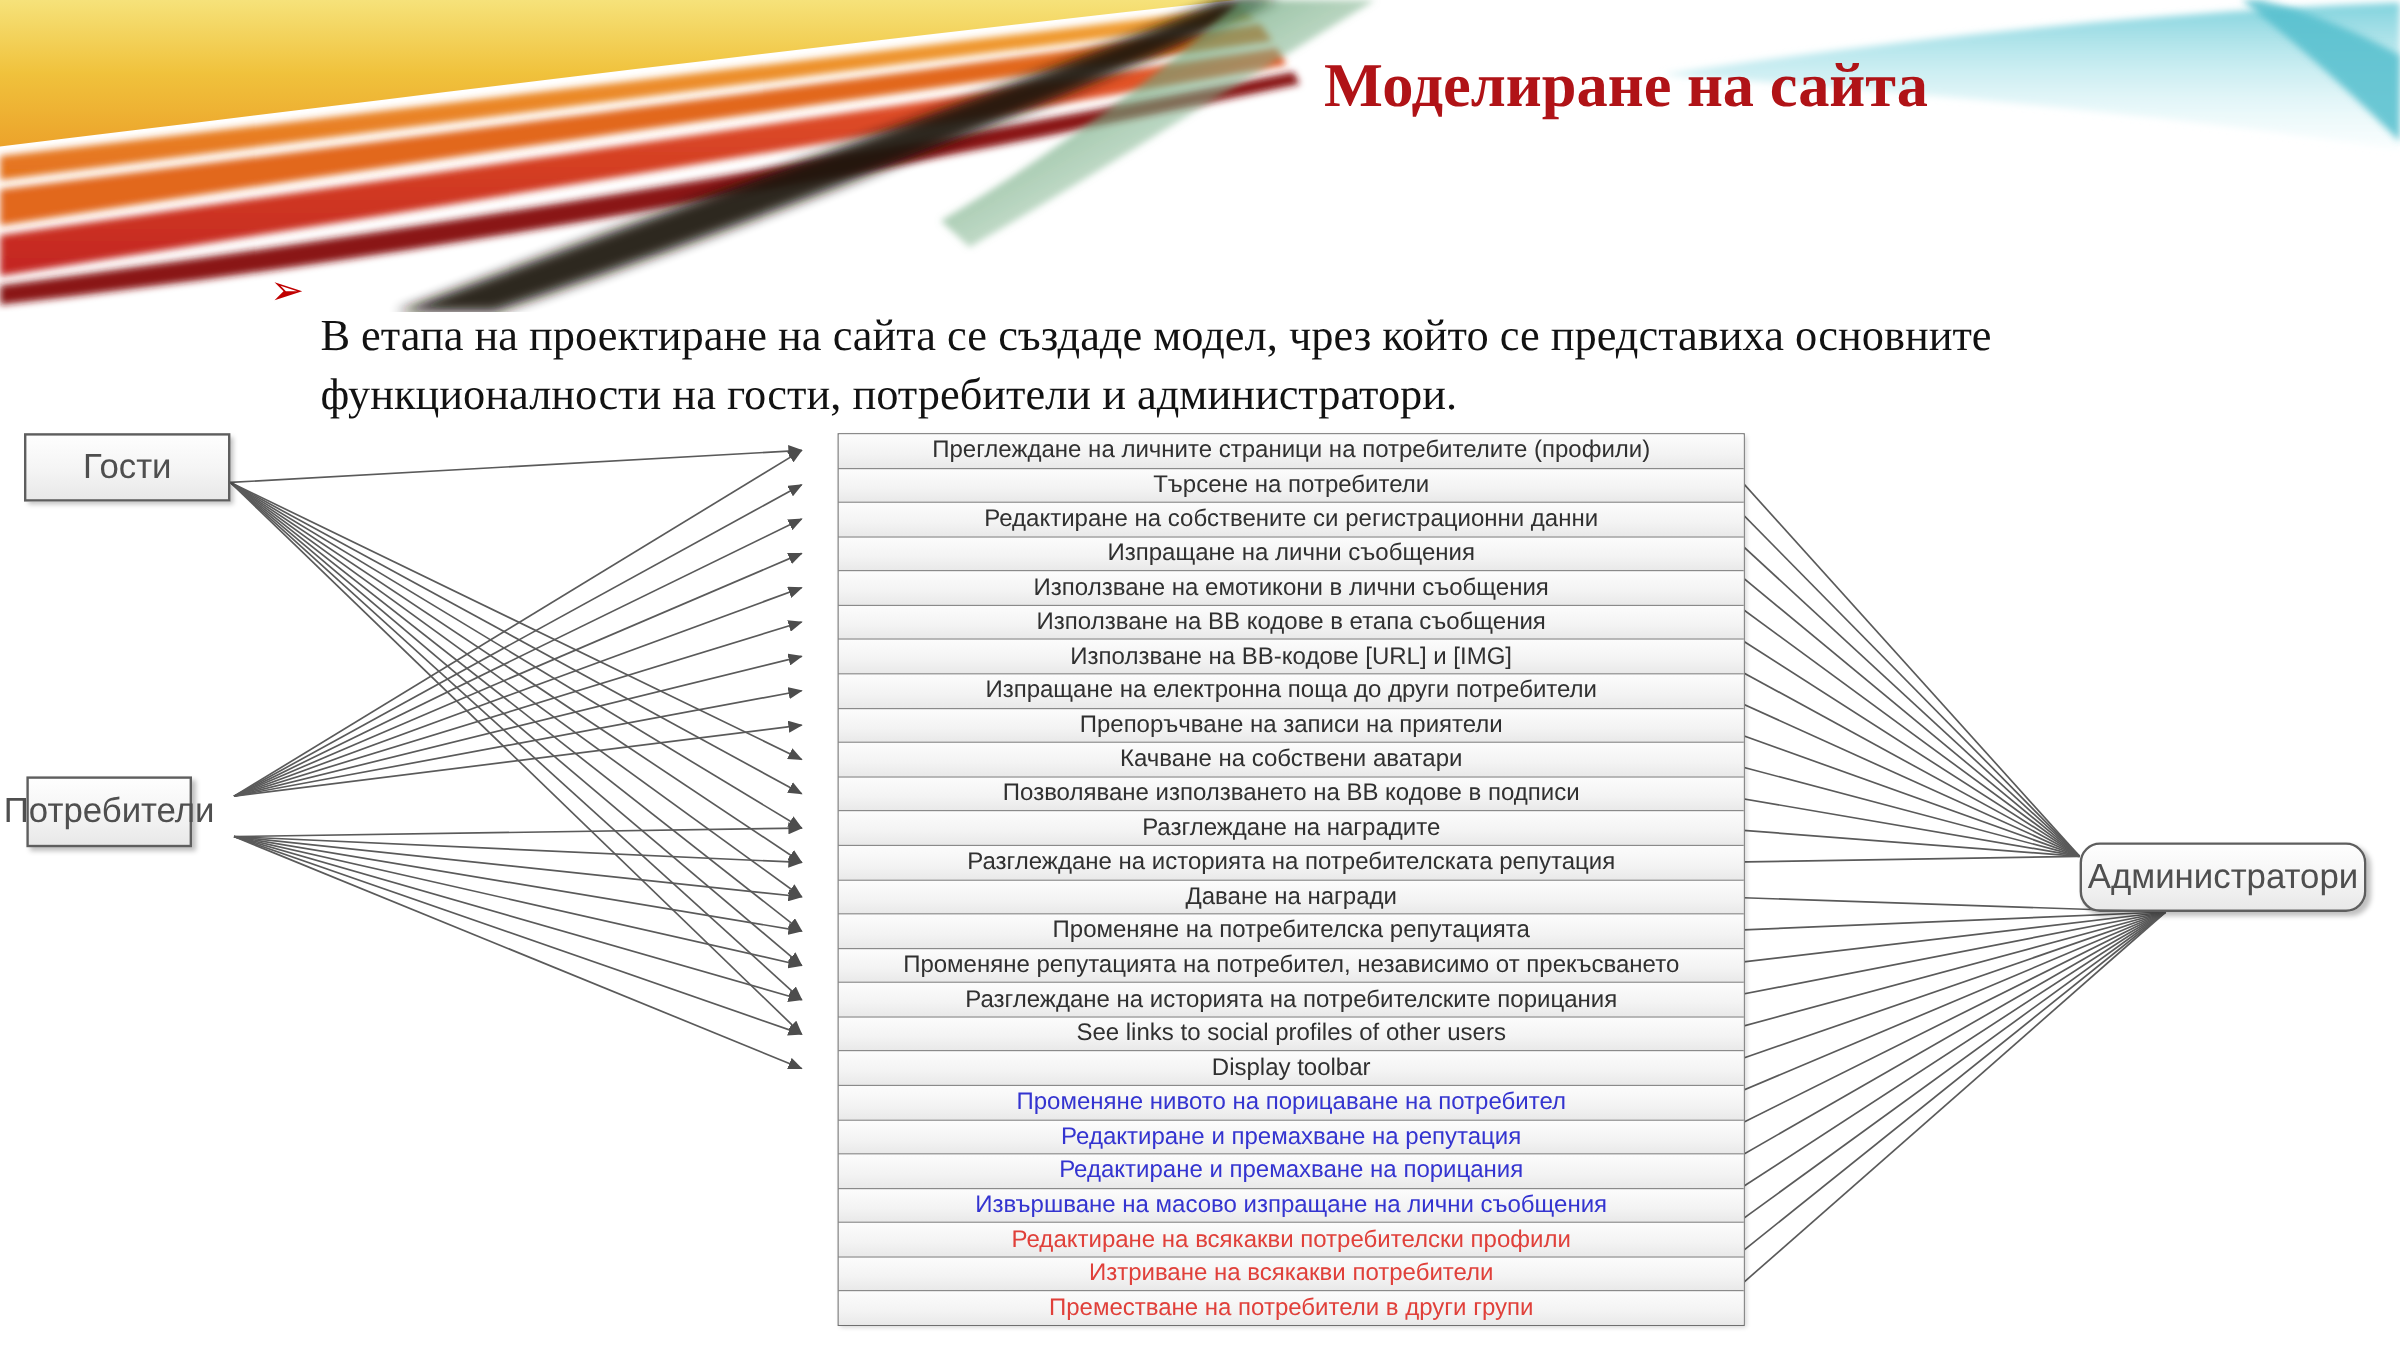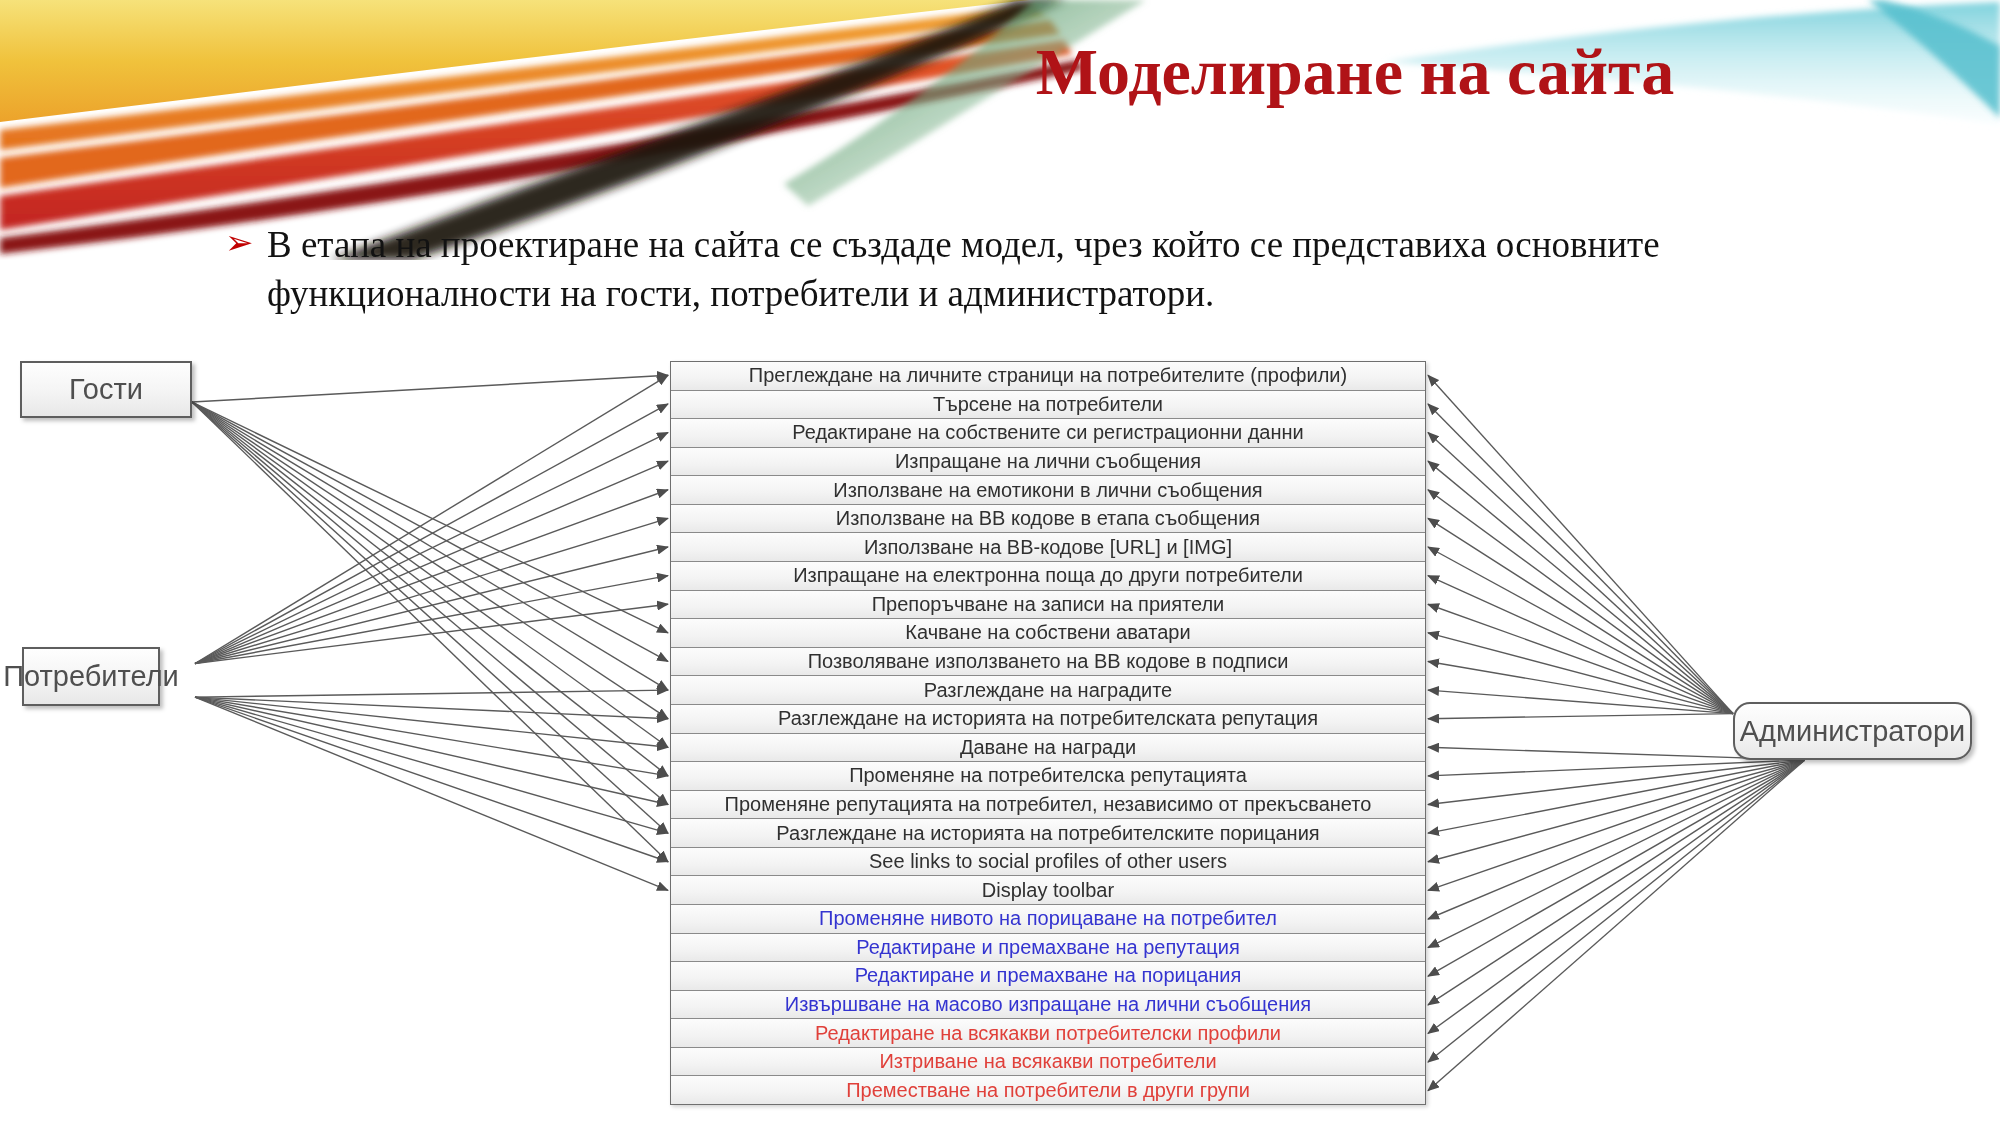--- a/index.html
+++ b/index.html
@@ -6,44 +6,44 @@
   html,body { background:#ffffff; }
   .slide {
     position:relative; width:2000px; height:1125px;
     background:#ffffff; overflow:hidden;
     font-family:"Liberation Sans", sans-serif;
   }
   .deco { position:absolute; top:0; left:0; width:2000px; height:260px; }
   .title {
     position:absolute; left:1015px; top:36px; width:680px;
     text-align:center; font-family:"Liberation Serif", serif;
-    font-weight:bold; font-size:66px; line-height:72px; color:#b01317;
+    font-weight:bold; font-size:52px; line-height:72px; color:#b01317;
   }
   .bullet-block { position:absolute; left:225px; top:220px; width:1665px; }
   .bullet-marker {
     position:absolute; left:0; top:2px; font-size:34px; color:#c00000;
     font-family:"DejaVu Sans", sans-serif;
   }
   .bullet-text {
     padding-left:42px; font-family:"Liberation Serif", serif;
-    font-size:37px; line-height:49px; color:#121212;
+    font-size:37px; line-height:49px; color:#121212;margin-top:36px;
   }
   .connectors { position:absolute; top:0; left:0; }
   #connector-layer line { stroke:#5a5a5a; stroke-width:1.4; }
   .actor-box {
     position:absolute; display:flex; align-items:center; justify-content:center;
     background:linear-gradient(180deg,#fefefe 0%,#f4f4f4 55%,#e8e8e8 100%);
     border:2px solid #5e5e5e; box-shadow:3px 3px 4px rgba(0,0,0,.25);
     color:#4f4f4f; font-size:29px;
   }
   #actor-guests { left:20px;  top:361px; width:172px; height:57px; }
   #actor-users  { left:22px;  top:647px; width:138px; height:59px; }
   #actor-admins { left:1733px; top:702px; width:239px; height:58px;border-radius:17px; }
   .usecase-table {
-    position:absolute; left:670px; top:361px; width:756px; height:744px;
+    position:absolute; left:698px; top:361px; width:756px; height:744px;
     display:flex; flex-direction:column;
     border:1px solid #6f6f6f; background:#fff;
     box-shadow:2px 2px 4px rgba(0,0,0,.18);
   }
   .uc-row {
     flex:1; display:flex; align-items:center; justify-content:center;
     border-top:1px solid #8a8a8a;
     background:linear-gradient(180deg,#fcfcfc 0%,#f3f3f3 60%,#e9e9e9 100%);
     font-size:20px; white-space:nowrap;
   }

